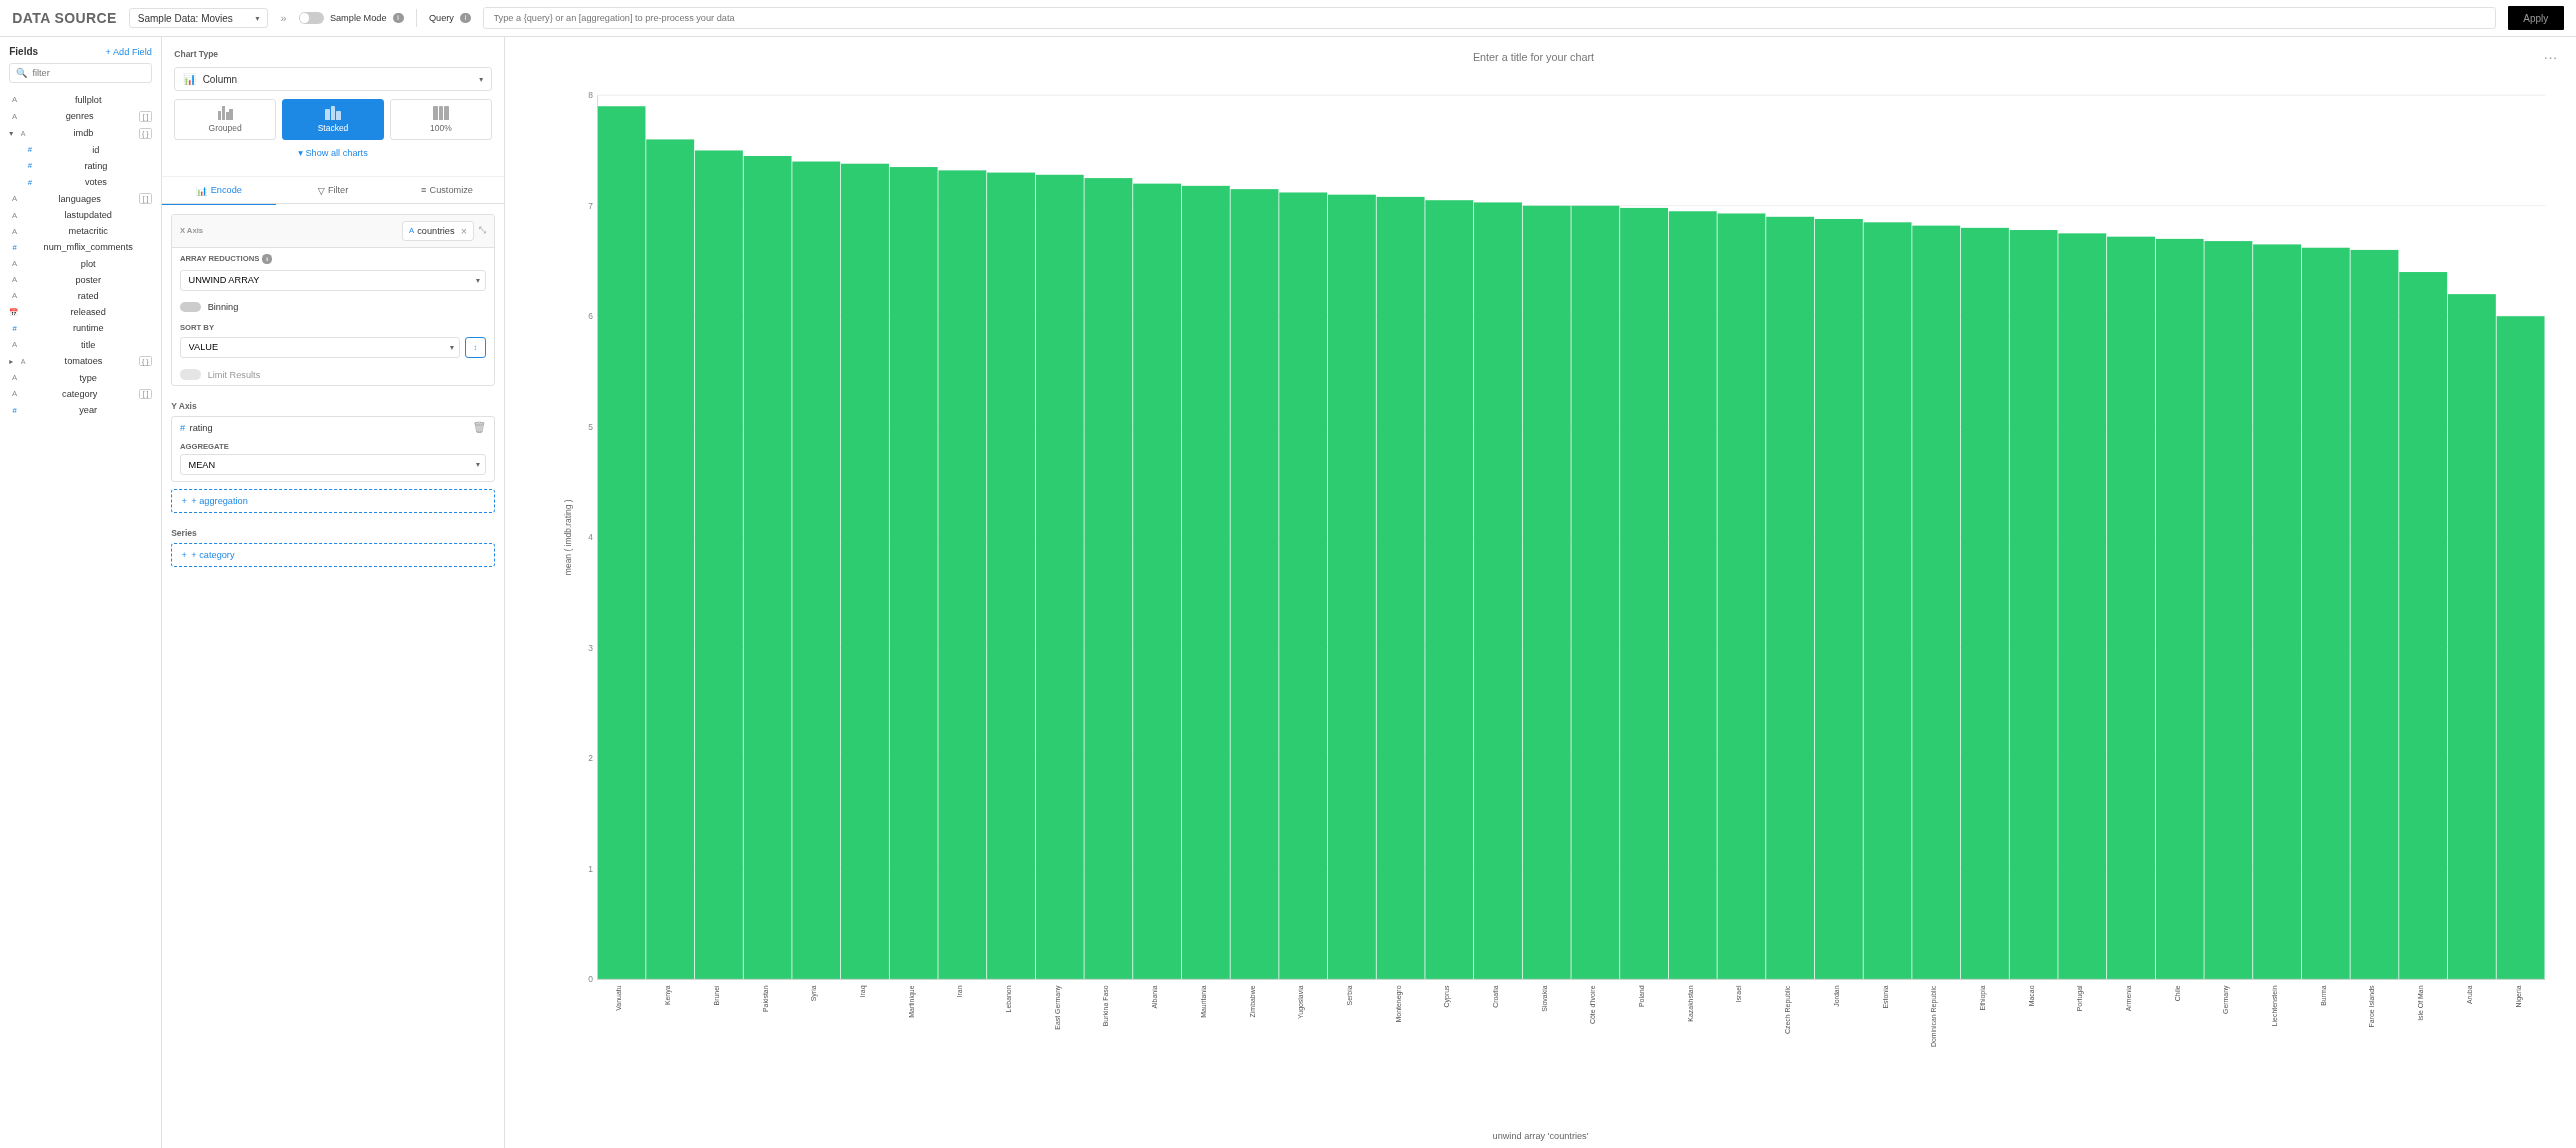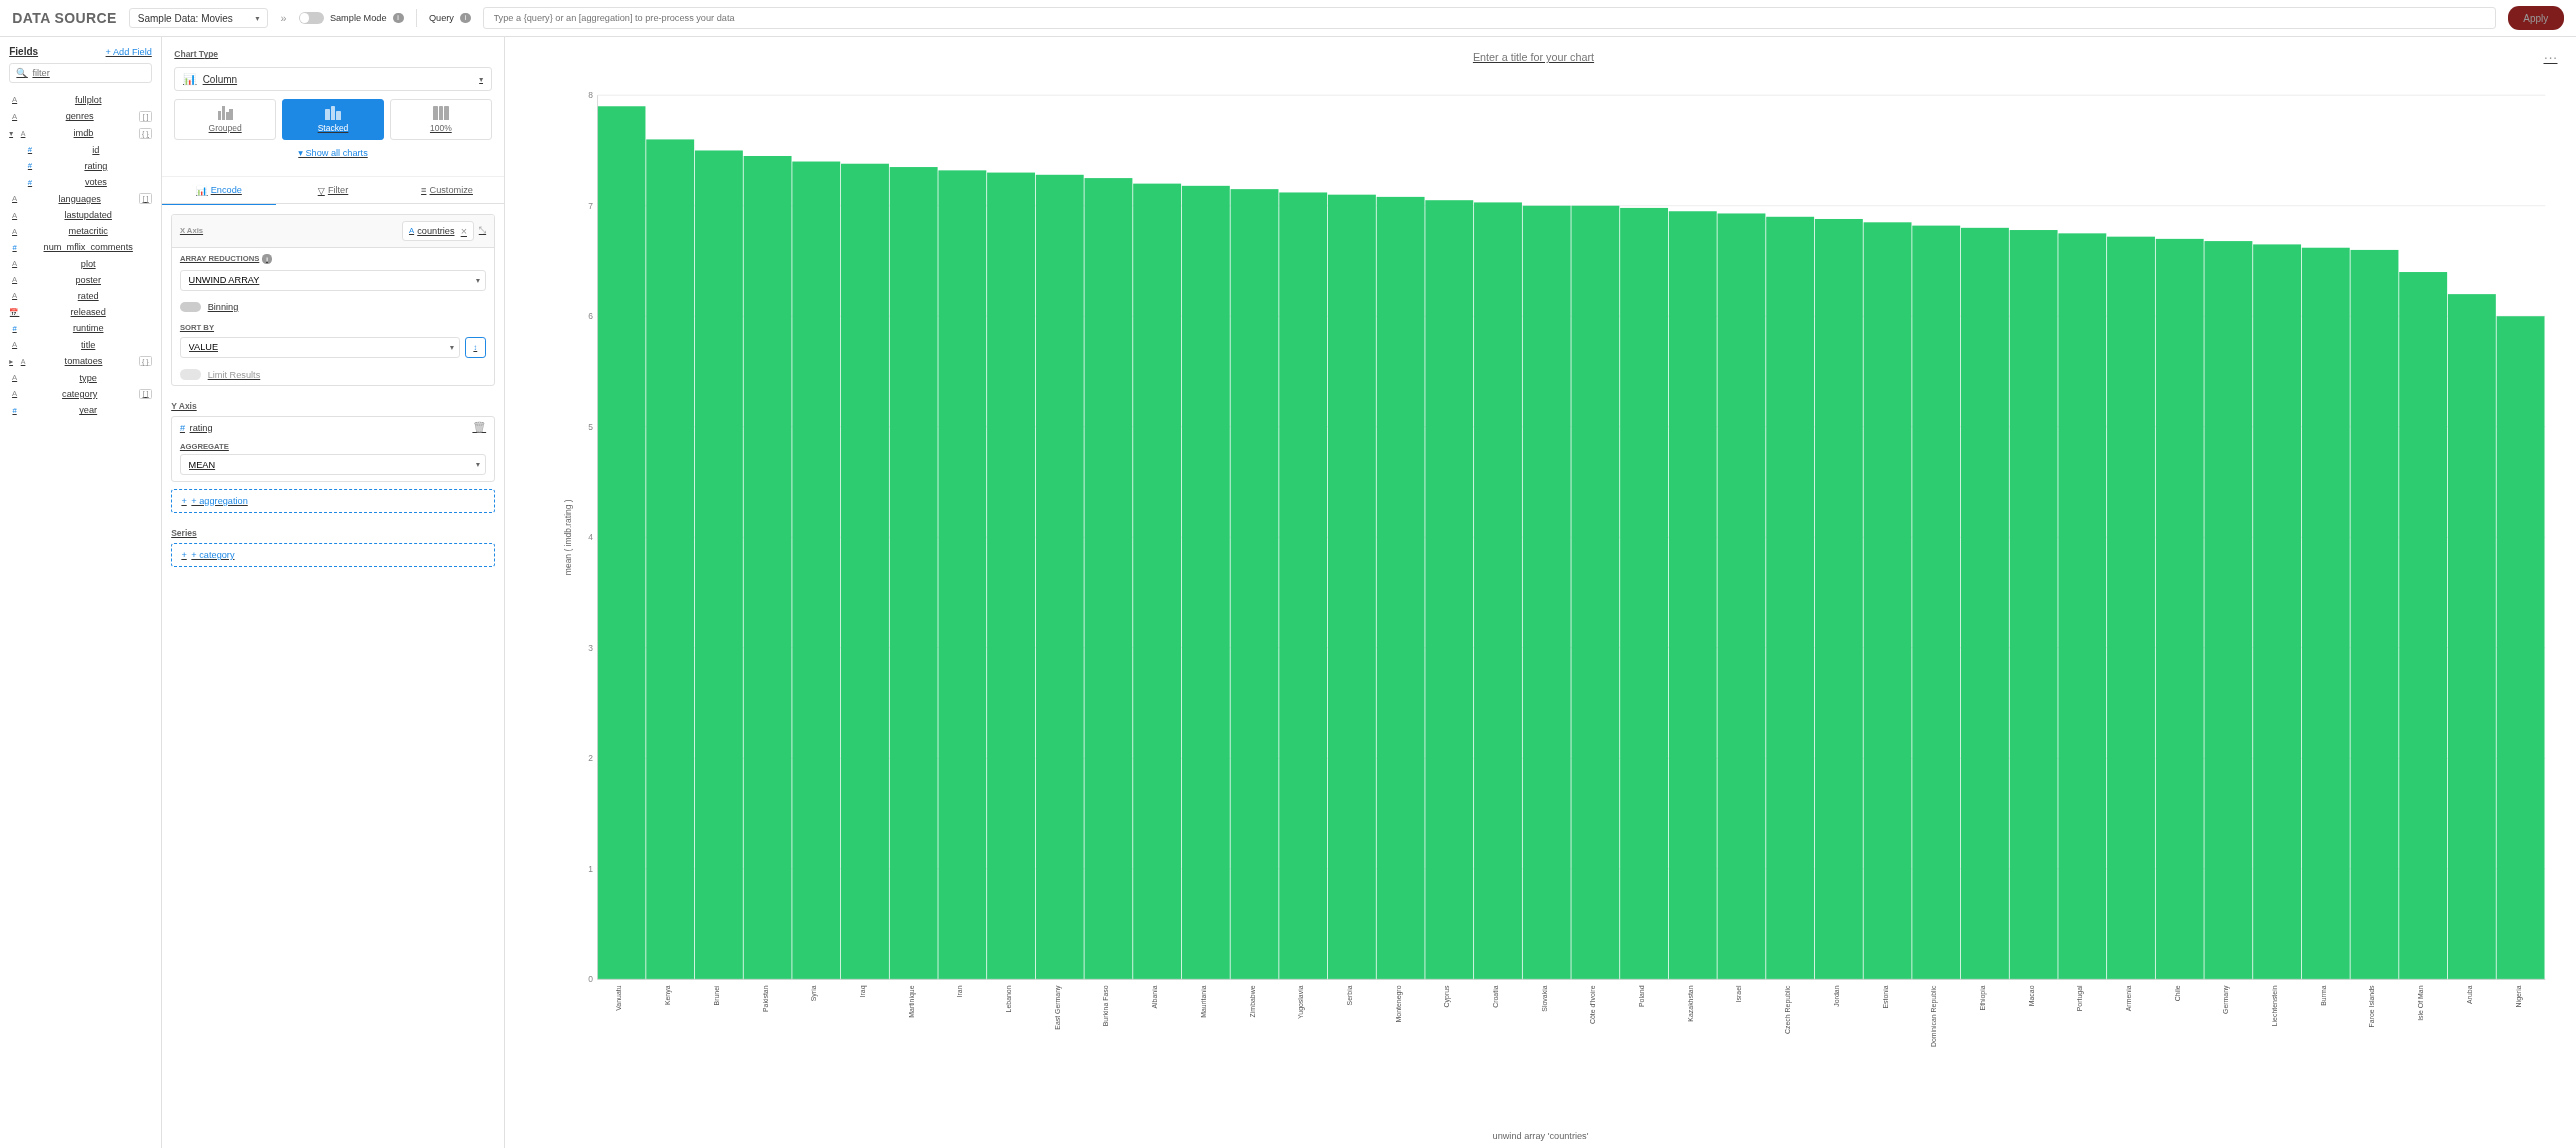--- a/index.html
+++ b/index.html
@@ -10,25 +10,25 @@
       display: flex; align-items: center; background: #fff;
       border-bottom: 0.8px solid #e0e0e0; padding: 6.2px 12.3px; gap: 12.3px; height: 37px;
     }
     .top-bar-section { display: flex; align-items: center; gap: 6.2px; }
     .top-bar-label { font-size: 14px; color: #666; font-weight: 600; text-transform: uppercase; letter-spacing: 0.4px; }
     .toggle { width: 25px; height: 12.3px; background: #ccc; border-radius: 6.2px; position: relative; cursor: pointer; }
     .toggle::after { content: ''; position: absolute; left: 1.5px; top: 1.5px; width: 9.2px; height: 9.2px; background: #fff; border-radius: 50%; }
     .info-icon { display: inline-flex; align-items: center; justify-content: center; width: 10.8px; height: 10.8px; background: #999; color: #fff; border-radius: 50%; font-size: 7px; cursor: pointer; }
     .divider-v { width: 0.8px; height: 18.5px; background: #e0e0e0; }
     .query-input { flex: 1; border: 0.8px solid #e0e0e0; border-radius: 3.1px; padding: 4.6px 9.2px; font-size: 9.2px; color: #999; outline: none; background: #fff; }
-    .apply-btn { background: #7f1d1d; color: #999; border: none; padding: 6.2px 15.4px; border-radius: 11px; font-size: 10px; cursor: pointer; font-weight: 500; }
+    .apply-btn { background: #000000; color: #999; border: none; padding: 6.2px 15.4px; border-radius: 1px; font-size: 10px; cursor: pointer; font-weight: 500; }
     .double-arrow { color: #999; font-size: 10.8px; }
 
     
-    .main { display: flex; height: calc(100vh - 37px); overflow: hidden; text-decoration: underline; }
+    .main { display: flex; height: calc(100vh - 37px); overflow: hidden; }
 
     
     .fields-panel {
       width: 162px; background: #fff; border-right: 0.8px solid #e0e0e0;
       display: flex; flex-direction: column; overflow: hidden;
     }
     .fields-header { display: flex; align-items: center; justify-content: space-between; padding: 9.2px 9.2px 6.2px; }
     .fields-title { font-weight: 600; font-size: 10px; }
     .add-field-btn { color: #1e88e5; font-size: 9.2px; cursor: pointer; display: flex; align-items: center; gap: 3.1px; }
     .fields-search { margin: 0 9.2px 6.2px; display: flex; align-items: center; border: 0.8px solid #e0e0e0; border-radius: 3.1px; padding: 3.1px 6.2px; gap: 4.6px; }

